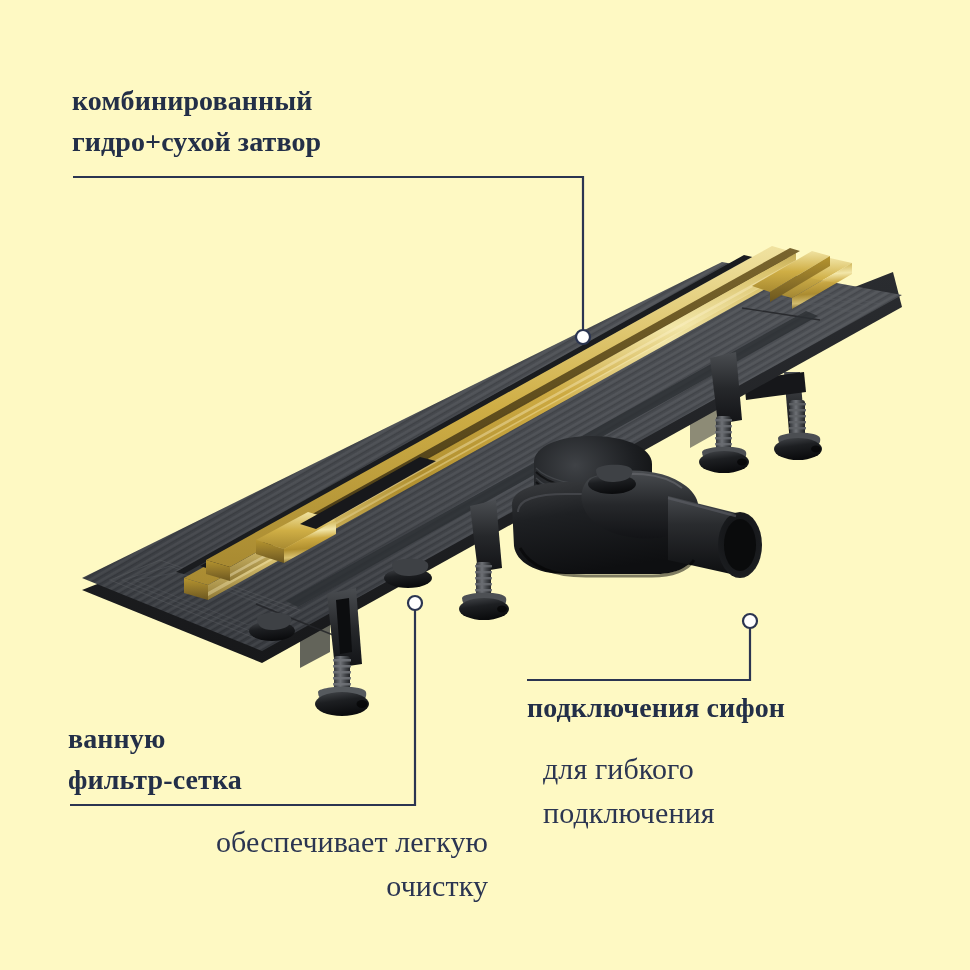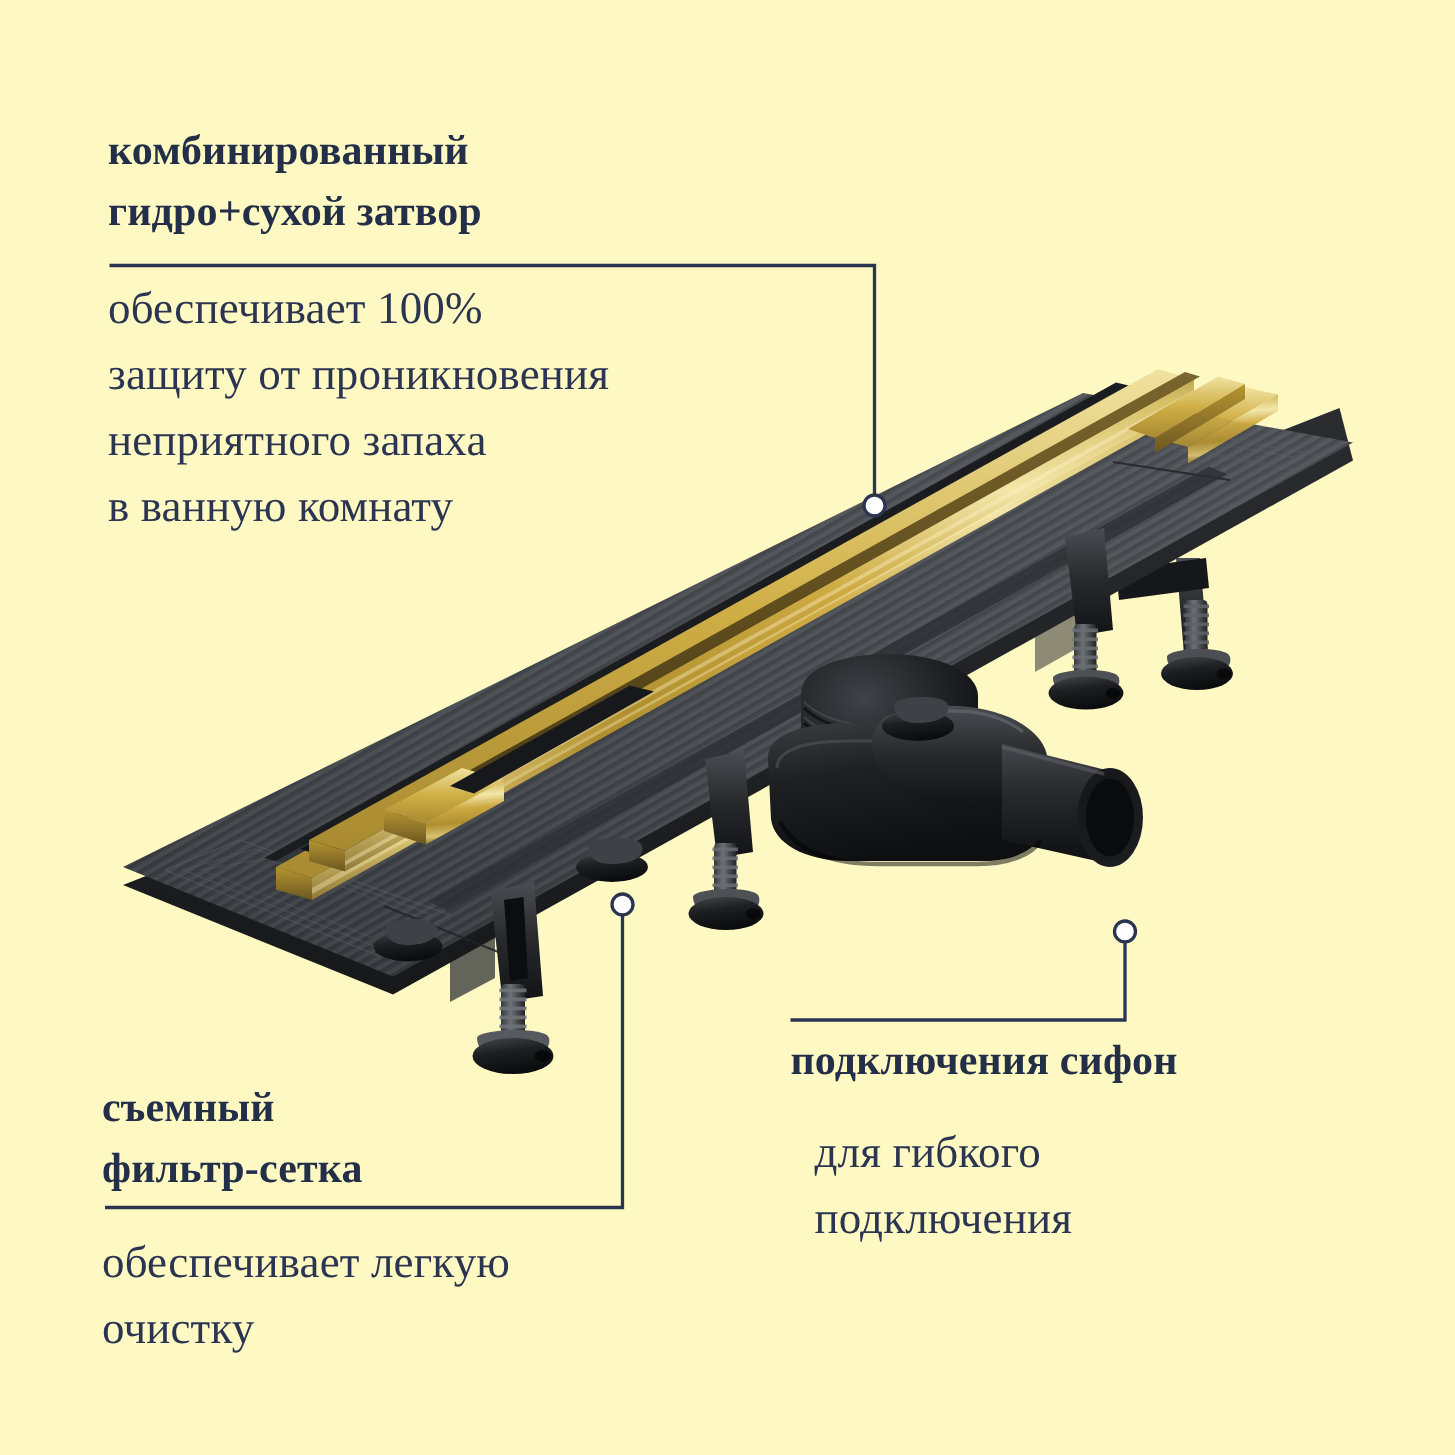--- a/index.html
+++ b/index.html
@@ -46,21 +46,21 @@
     white-space: pre-line;
     margin: 0;
   }
 
   
   #callout-water-seal { left: 72px; top: 80px; width: 520px; }
   #callout-water-seal .callout-body { margin-top: 22px; }
 
   
   #callout-filter { left: 68px; top: 718px; width: 420px; }
-  #callout-filter .callout-body { margin-top: 20px; }
+  #callout-filter .callout-body { margin-top: 20px; text-align: right; }
 
   
   #callout-siphon { left: 527px; top: 687px; width: 400px; }
   #callout-siphon .callout-body { margin-top: 19px; margin-left: 16px; }
 
   
   .leader-svg {
     position: absolute;
     left: 0; top: 0;
     width: 970px; height: 970px;
@@ -379,28 +379,24 @@
 
     <g>
       <path class="leader-path" d="M527,680 L750,680 L750,628"></path>
       <circle class="leader-dot" cx="750" cy="621" r="7"></circle>
     </g>
   </svg>
 
   <div class="callout" id="callout-water-seal">
     <h2 class="callout-title">комбинированный
 гидро+сухой затвор</h2>
-    <p class="callout-body">обеспечивает 100%
-защиту от проникновения
-неприятного запаха
-в ванную комнату</p>
   </div>
 
   <div class="callout" id="callout-filter">
-    <h2 class="callout-title">съемный
+    <h2 class="callout-title">ванную
 фильтр-сетка</h2>
     <p class="callout-body">обеспечивает легкую
 очистку</p>
   </div>
 
   <div class="callout" id="callout-siphon">
     <h2 class="callout-title">подключения сифон</h2>
     <p class="callout-body">для гибкого
 подключения</p>
   </div>

